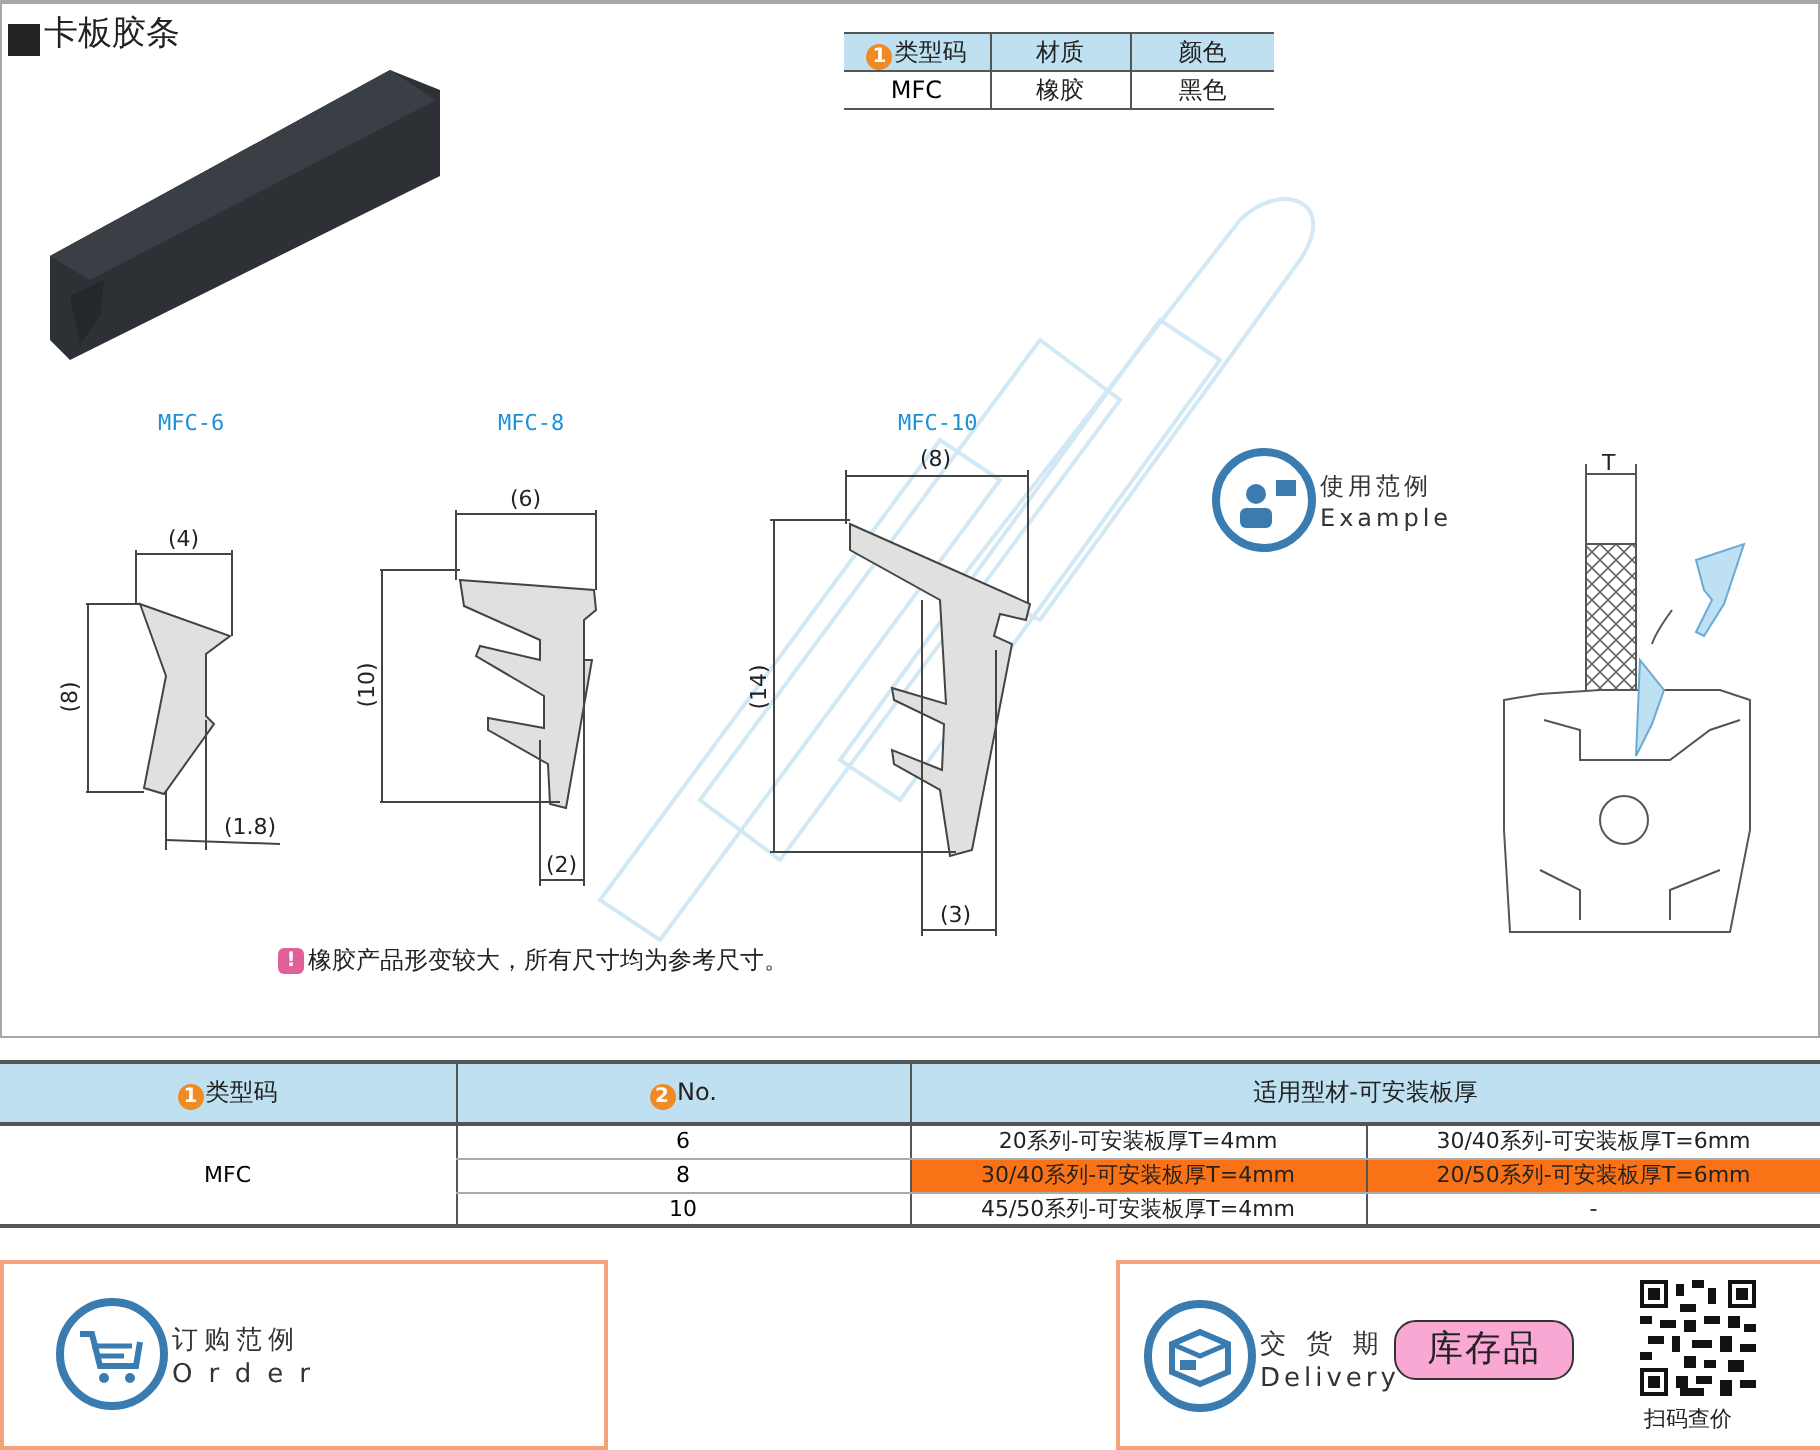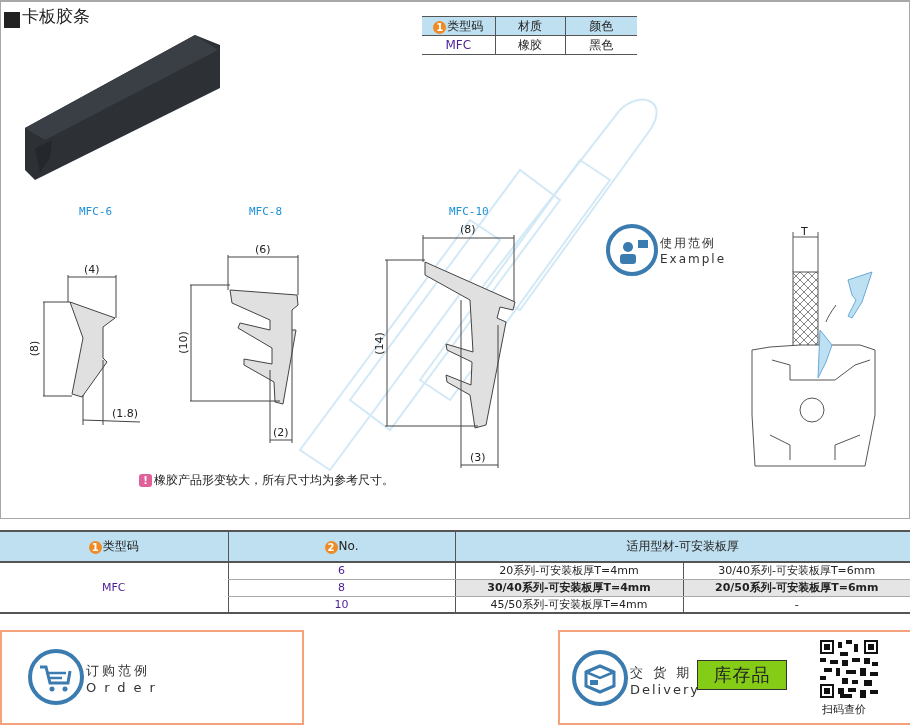--- a/index.html
+++ b/index.html
@@ -5,44 +5,44 @@
   * { box-sizing: border-box; margin: 0; padding: 0; }
   body { width: 910px; height: 725px; background: #fff; font-family: "DejaVu Sans", "Liberation Sans", sans-serif; position: relative; overflow: hidden; color: #222; }
   .top-frame { position: absolute; left: 0; top: 0; width: 910px; height: 519px; border: 1px solid #a8a8a8; border-top: 2px solid #a8a8a8; }
   .title { position: absolute; left: 4px; top: 5px; font-size: 17px; color: #222; display: flex; align-items: flex-end; }
   .title .sq { display: inline-block; width: 16px; height: 16px; background: #222; margin-right: 2px; }
   .spec-table { position: absolute; left: 422px; top: 16px; border-collapse: collapse; font-size: 12px; }
   .spec-table td { height: 19px; text-align: center; border-left: 1px solid #555; }
   .spec-table td:first-child { border-left: none; }
   .spec-table tr.head td { background: #bfe0f0; border-top: 1px solid #555; border-bottom: 1px solid #555; }
   .spec-table tr.body td { border-bottom: 1px solid #555; }
-  .blue { color: #4c1d95; }
+  .blue { color: #000000; }
   .num { display: inline-block; width: 13px; height: 13px; border-radius: 50%; background: #f08a24; color: #fff; font-size: 10px; line-height: 13px; text-align: center; vertical-align: -1px; margin-right: 1px; font-weight: bold; }
   .model-label { position: absolute; font-size: 11px; color: #1e90d6; font-family: "DejaVu Sans Mono", monospace; }
   .dim { position: absolute; font-size: 11px; color: #222; }
   .dim.rot { transform: rotate(-90deg); }
   svg.draw { position: absolute; left: 0; top: 0; }
   .note { position: absolute; left: 139px; top: 472px; font-size: 12px; color: #222; display: flex; align-items: center; }
   .note .warn { display: inline-block; width: 13px; height: 13px; background: #e0609a; color: #fff; border-radius: 3px; font-size: 10px; text-align: center; line-height: 13px; font-weight: bold; margin-right: 2px; }
   .example-label { position: absolute; left: 660px; top: 235px; font-size: 12px; color: #333; line-height: 16px; letter-spacing: 2px; }
   .main-table { position: absolute; left: 0; top: 530px; width: 910px; border-collapse: collapse; font-size: 11px; }
   .main-table th { background: #bfe0f0; font-weight: normal; height: 31px; border-top: 2px solid #555; border-bottom: 2px solid #555; border-left: 1px solid #555; font-size: 12px; }
   .main-table th:first-child { border-left: none; }
   .main-table td { height: 17px; text-align: center; border-left: 1px solid #555; border-bottom: 1px solid #aaa; }
   .main-table td.first { border-left: none; border-bottom: 2px solid #555; }
   .main-table tr:last-child td { border-bottom: 2px solid #555; }
-  .main-table tr.alt td.fit { background: #e5e5e5; font-weight: bold; }
+  .main-table tr.alt td.fit { background: #f97316; }
   .bottom-box { position: absolute; top: 630px; height: 95px; border: 2px solid #f4a27c; }
   .order-box { left: 0; width: 304px; }
   .deliv-box { left: 558px; width: 404px; border-left: 2px solid #f4a27c; }
   .circle-icon { position: absolute; width: 56px; height: 56px; border-radius: 50%; border: 4px solid #3a7bb0; }
   .icon-label { position: absolute; font-size: 13px; color: #333; line-height: 17px; letter-spacing: 3px; }
   .order-table { position: absolute; left: 152px; top: 18px; border-collapse: collapse; font-size: 12px; border: 1px solid #555; }
   .order-table td { border: 1px solid #555; height: 18px; text-align: center; padding: 0 3px; }
-  .stock-badge { position: absolute; left: 137px; top: 28px; width: 90px; height: 30px; background: #84cc16; border: 1px solid #333; border-radius: 0; font-size: 18px; text-align: center; line-height: 28px; color: #222; letter-spacing: 1px; }
+  .stock-badge { position: absolute; left: 137px; top: 28px; width: 90px; height: 30px; background: #f9a8d4; border: 1px solid #333; border-radius: 11px; font-size: 18px; text-align: center; line-height: 28px; color: #222; letter-spacing: 1px; }
   .qr { position: absolute; left: 260px; top: 8px; width: 58px; height: 58px; }
   .qr-label { position: absolute; left: 262px; top: 70px; font-size: 11px; color: #222; }
 </style>
 </head>
 <body>
 
 <div class="top-frame"></div>
 
 <div class="title">
   <span class="sq"></span>

